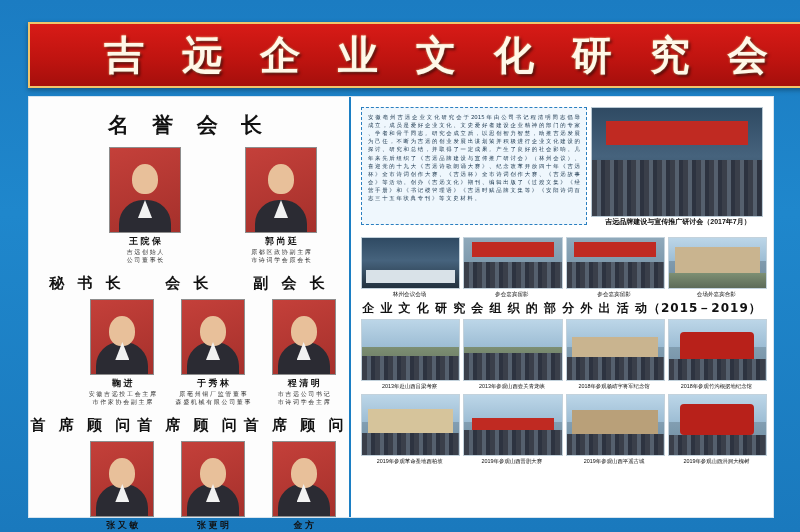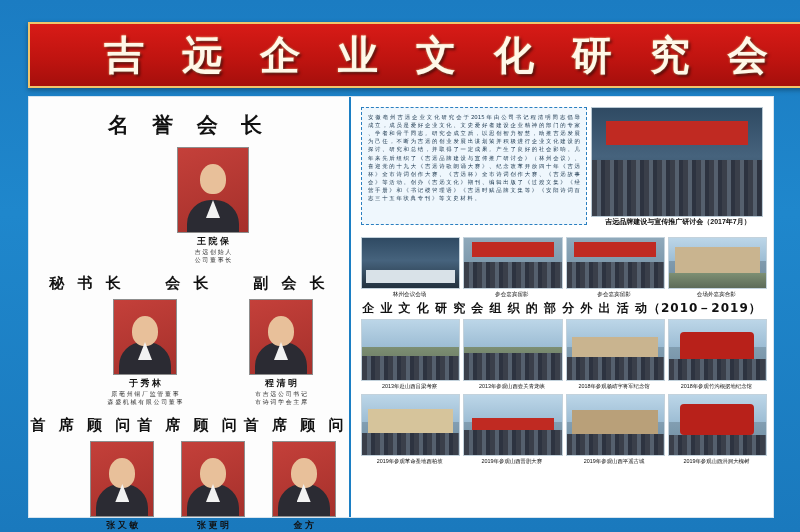--- a/index.html
+++ b/index.html
@@ -156,35 +156,55 @@
         <div class="person">
           <div class="photo big-photo blue">
             <div class="body"></div>
               <div class="head"></div>
               <div class="collar"></div>
           </div>
           <div class="pname">王 院 保</div>
           <div class="pdesc" style="white-space:pre-line">吉 远 创 始 人
 公 司 董 事 长</div>
         </div>
+        <div class="person">
+          <div class="photo big-photo blue">
+            <div class="body"></div>
+              <div class="head"></div>
+              <div class="collar"></div>
+          </div>
+          <div class="pname">郭 尚 廷</div>
+          <div class="pdesc" style="white-space:pre-line">原 都 区 政 协 副 主 席
+市 诗 词 学 会 原 会 长</div>
+        </div>
       </div>
 
       <div class="row-heads">
         <div class="sec-head">秘 书 长</div>
         <div class="sec-head">会 长</div>
         <div class="sec-head">副 会 长</div>
       </div>
 
       <div class="people-row">
         <div class="person">
           <div class="photo">
               <div class="body"></div>
               <div class="head"></div>
               <div class="collar"></div>
             </div>
+          <div class="pname">鞠 进</div>
+          <div class="pdesc" style="white-space:pre-line">安 徽 吉 远 投 工 会 主 席
+市 作 家 协 会 副 主 席</div>
+        </div>
+        <div class="person">
+          <div class="photo">
+              <div class="body"></div>
+              <div class="head"></div>
+              <div class="collar"></div>
+            </div>
           <div class="pname">于 秀 林</div>
           <div class="pdesc" style="white-space:pre-line">原 亳 州 铜 厂 监 管 董 事
 森 盛 机 械 有 限 公 司 董 事</div>
         </div>
         <div class="person">
           <div class="photo">
               <div class="body"></div>
               <div class="head"></div>
               <div class="collar"></div>
             </div>
@@ -272,21 +292,21 @@
         <div class="cell">
           <div class="img">
               <div class="sky"></div>
               <div class="bld"></div>
               <div class="ground" style="height:30%"></div>
             </div>
           <div class="cap">会场外嘉宾合影</div>
         </div>
       </div>
 
-      <div class="act-head">企 业 文 化 研 究 会 组 织 的 部 分 外 出 活 动（2010－2019）</div>
+      <div class="act-head">企 业 文 化 研 究 会 组 织 的 部 分 外 出 活 动（2015－2019）</div>
 
       <div class="grid">
         <div class="gcell">
           <div class="img">
               <div class="sky"></div>
               <div class="ground"></div>
               <div class="crowd" style="height:40%"></div>
             </div>
           <div class="cap">2013年赴山西吕梁考察</div>
         </div>

